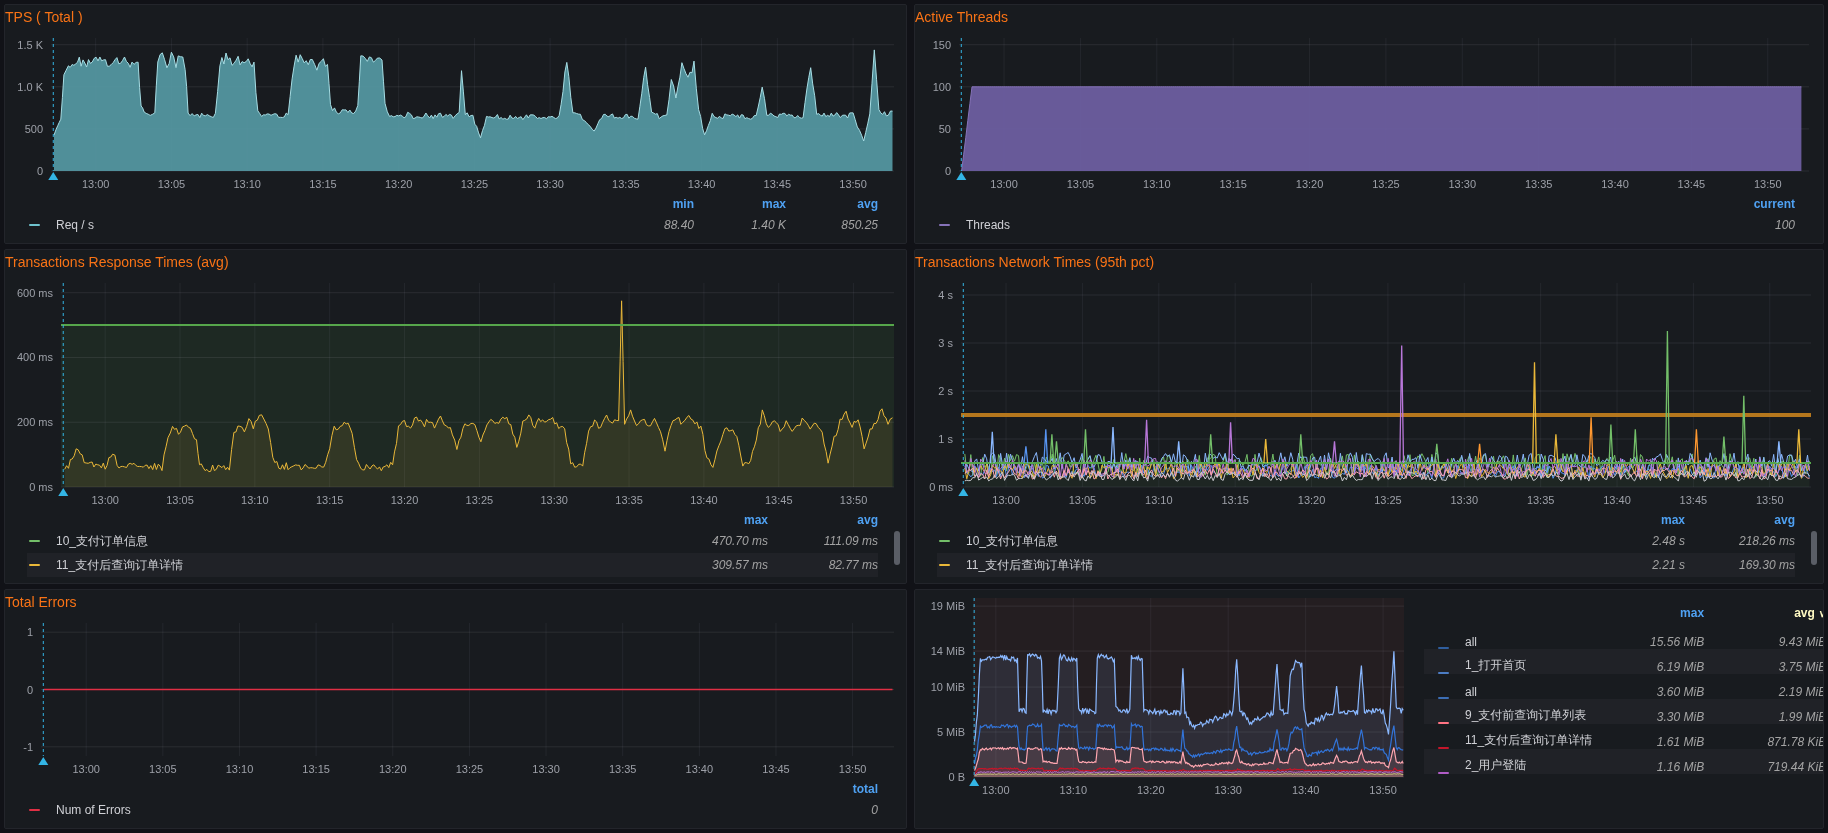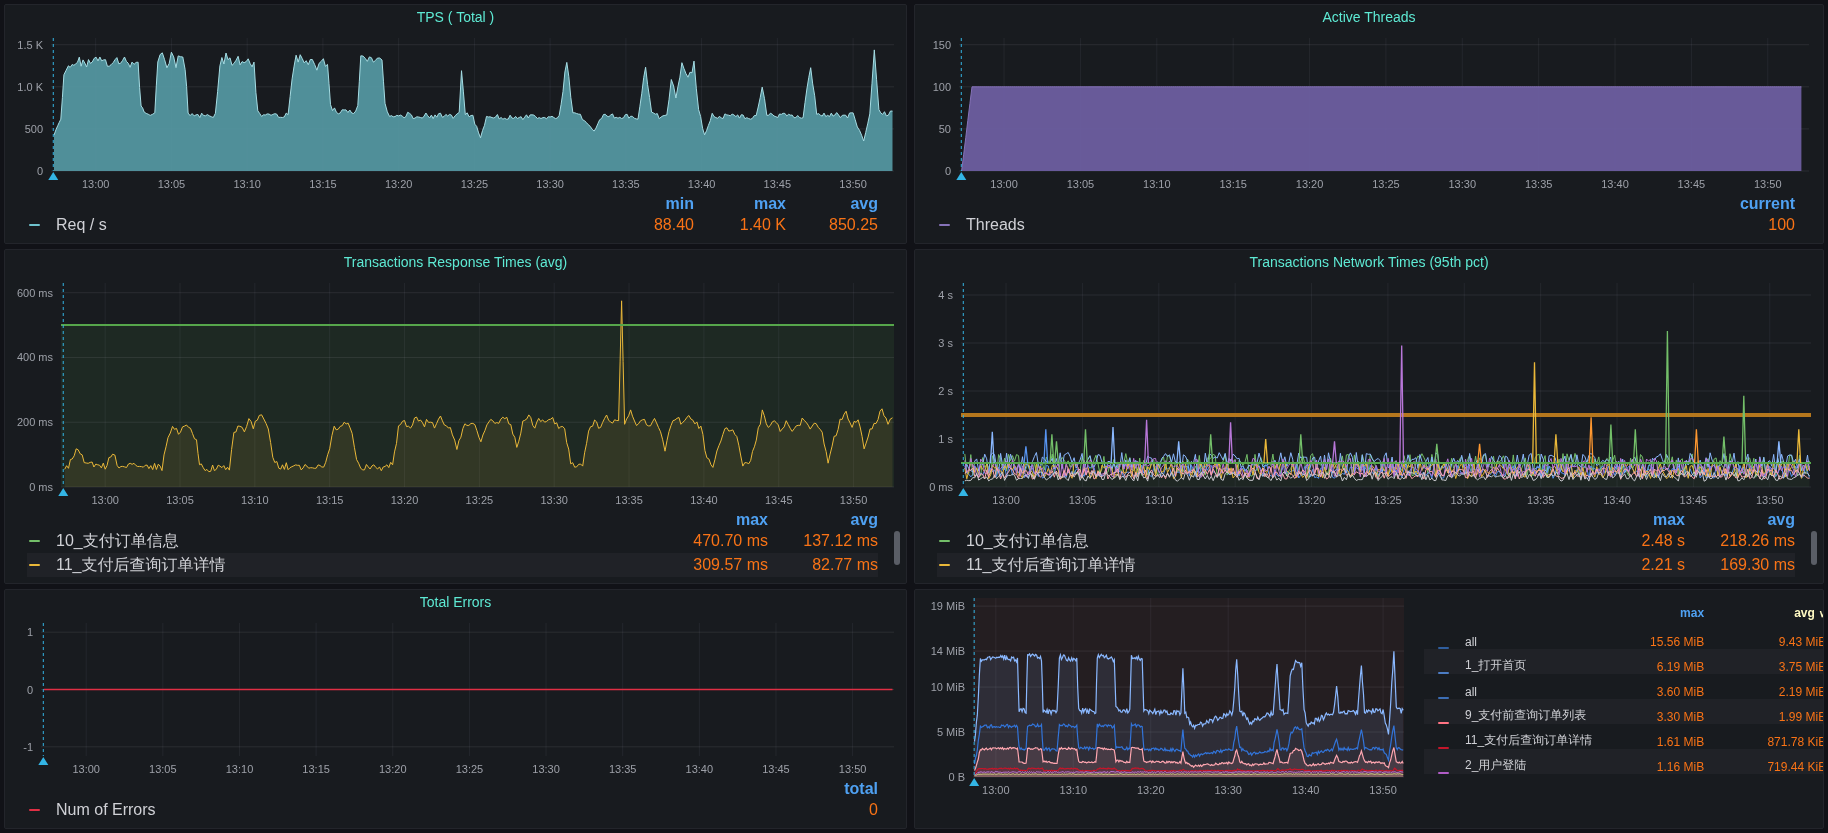--- a/index.html
+++ b/index.html
@@ -1,31 +1,31 @@
 <!DOCTYPE html>
 <html><head>
 <meta charset="utf-8">
 <style>
   html,body{margin:0;padding:0;background:#111217;font-family:"Liberation Sans",sans-serif;}
   body{width:1828px;height:833px;box-sizing:border-box;padding:4px;display:grid;
        grid-template-columns:903px 910px;grid-template-rows:240px 335px 240px;gap:5px 7px;overflow:hidden;}
   .panel{background:#181b1f;border:1px solid #23252b;border-radius:2px;display:flex;flex-direction:column;overflow:hidden;}
-  .panel-title{flex:none;height:25px;line-height:25px;text-align:center;color:#5eead4;font-size:14px;font-weight:500;cursor:pointer;}
+  .panel-title{flex:none;height:25px;line-height:25px;color:#f97316;font-size:14px;font-weight:500;cursor:pointer;}
   .chart{flex:1;min-height:0;position:relative;}
   .chart svg{display:block;}
-  .legend{flex:none;position:relative;padding:0 28px 6px 22px;font-size:16px;color:#d0d1d6;}
+  .legend{flex:none;position:relative;padding:0 28px 6px 22px;font-size:12px;color:#d0d1d6;}
   .lhead{display:flex;justify-content:flex-end;height:18px;line-height:18px;}
   .lhead .col{text-align:right;color:#4fa1f2;font-weight:700;cursor:pointer;}
   .col-w1{width:92px;} .col-w2{width:110px;}
   .lrow{display:flex;align-items:center;height:24px;padding-left:0;}
   .lrow.hl{background:#202227;}
   .dash{width:11px;height:2px;margin:0 8px 0 2px;flex:none;border-radius:1px;}
   .lname{cursor:pointer;white-space:nowrap;margin-left:8px;}
   .spacer{flex:1;}
-  .val{text-align:right;color:#f97316;}
+  .val{text-align:right;color:#a3a3a3;font-style:italic;}
   .sb{position:absolute;right:6px;width:6px;background:#5a5e66;border-radius:3px;cursor:pointer;}
   
   .net-body{flex:1;display:flex;min-height:0;}
   .net-chart{width:497px;flex:none;position:relative;}
   .net-legend{flex:1;position:relative;padding:12px 24px 4px 12px;font-size:12px;color:#d0d1d6;}
   .net-head{display:flex;height:22px;line-height:22px;}
   .nw-max{width:112px;text-align:right;} .nw-avg{width:122px;text-align:right;}
   .nrow{display:flex;align-items:flex-end;height:25px;padding-left:12px;}
   .nrow.hl{background:#202227;}
   .caret{margin-left:4px;font-size:10px;}
@@ -188,21 +188,21 @@
   <div class="legend">
     <div class="lhead">
       <span class="col col-w2">max</span>
       <span class="col col-w2">avg</span>
     </div>
     <div class="lrow">
       <span class="dash" style="background: rgb(115, 191, 105);"></span>
       <span class="lname">10_支付订单信息</span>
       <span class="spacer"></span>
       <span class="val col-w2">470.70 ms</span>
-      <span class="val col-w2">137.12 ms</span>
+      <span class="val col-w2">111.09 ms</span>
     </div>
     <div class="lrow hl">
       <span class="dash" style="background: rgb(234, 184, 57);"></span>
       <span class="lname">11_支付后查询订单详情</span>
       <span class="spacer"></span>
       <span class="val col-w2">309.57 ms</span>
       <span class="val col-w2">82.77 ms</span>
     </div>
     <div class="sb" style="top:20px;height:34px;"></div>
   </div>

